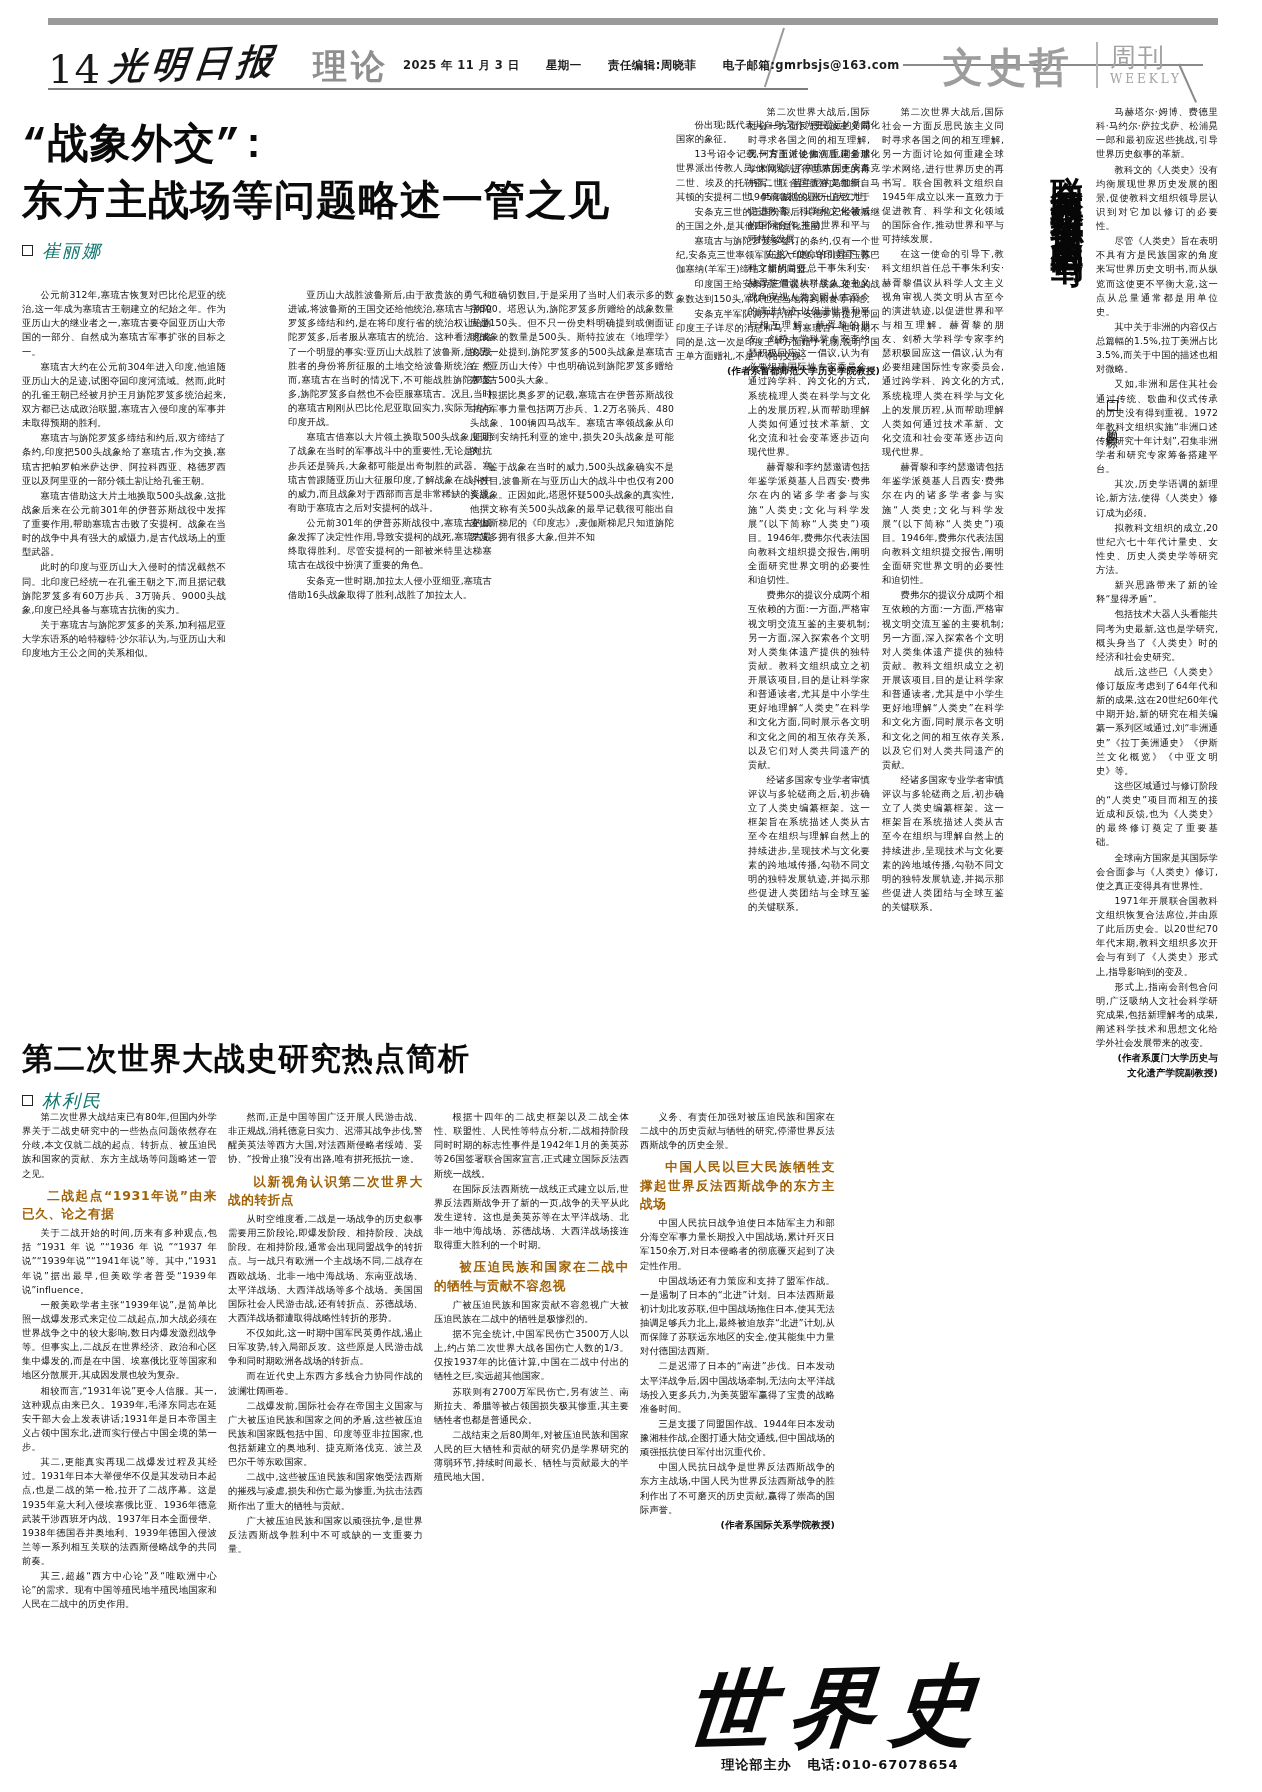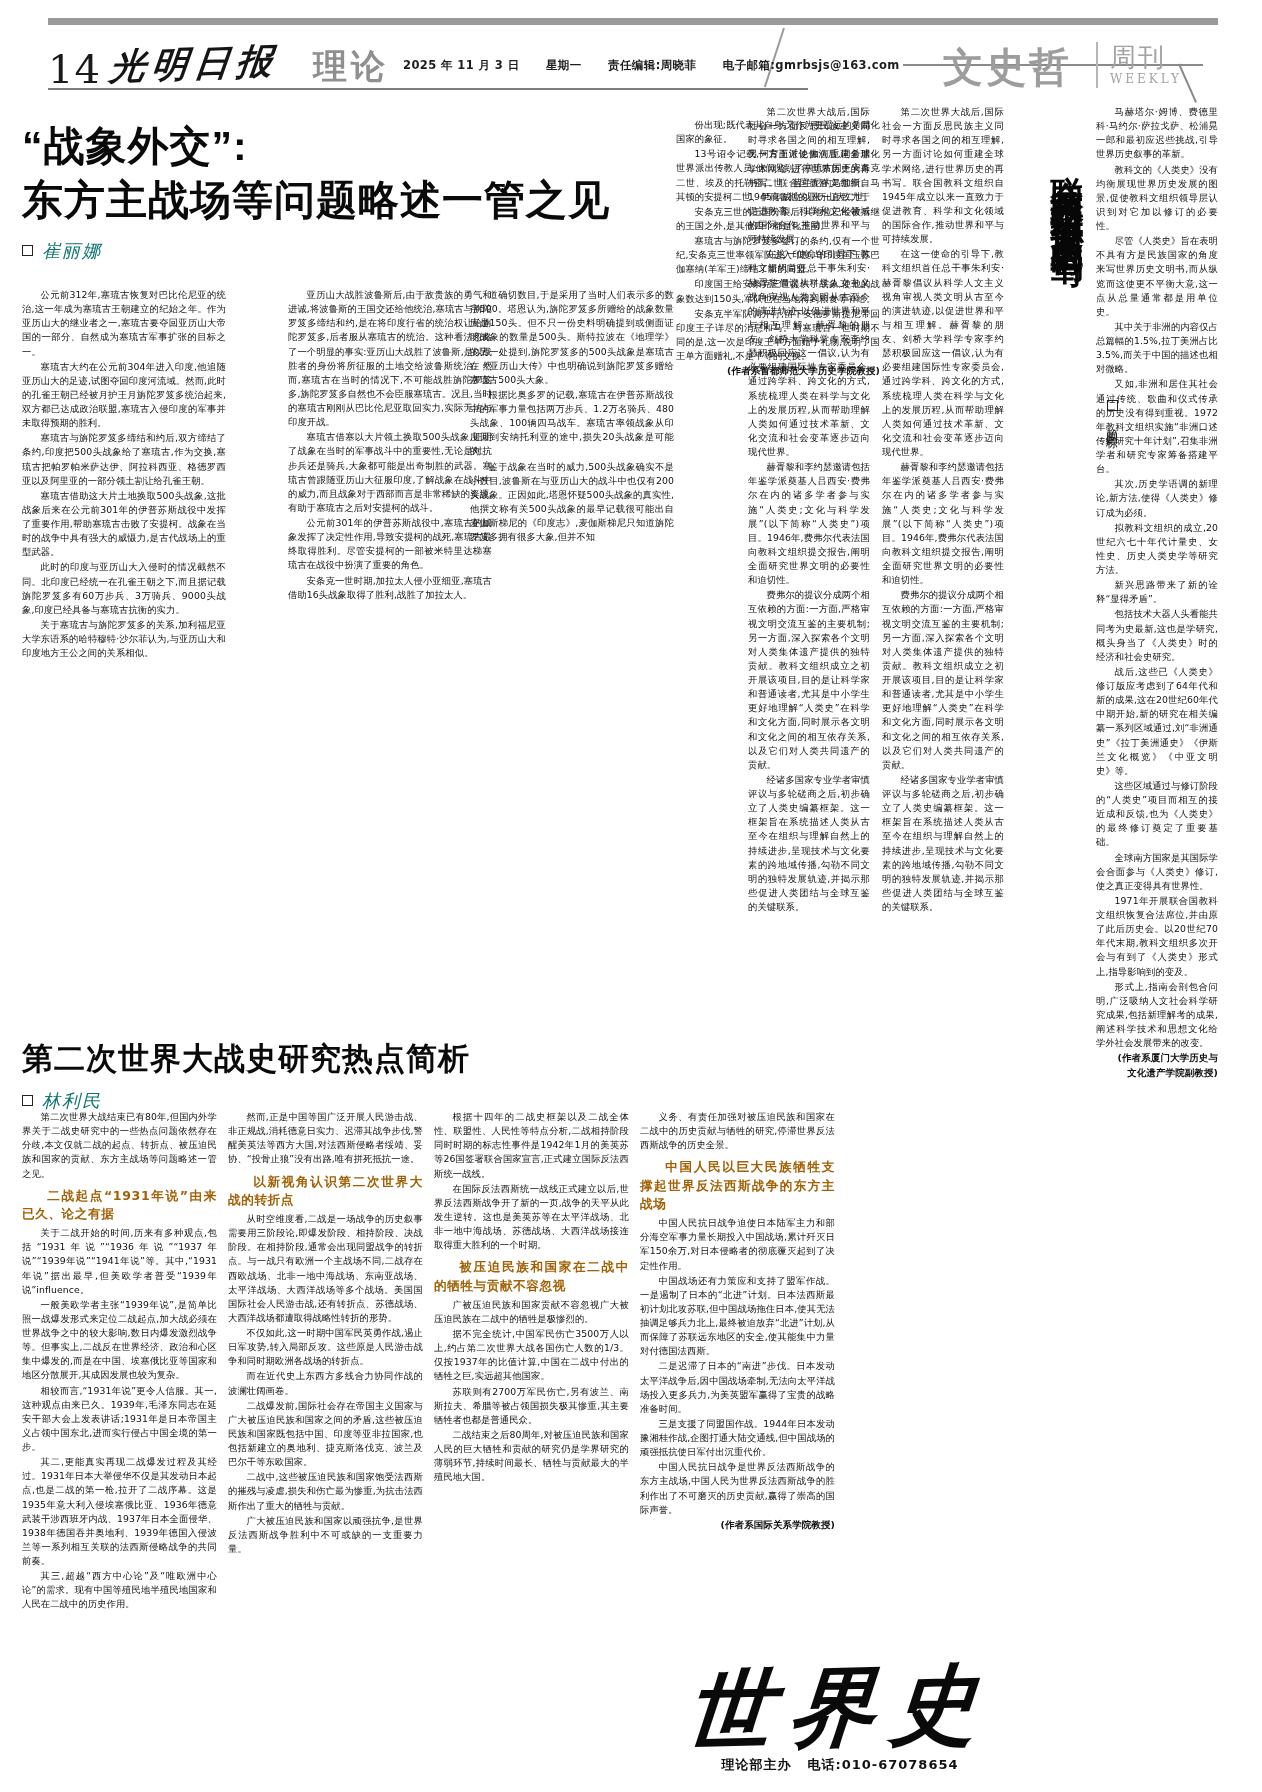--- a/index.html
+++ b/index.html
@@ -31,21 +31,21 @@
   .mast-meta span{margin-right:22px;}
 
   .wenshizhe{position:absolute;left:895px;top:22px;font-size:40px;font-weight:700;color:#9d9d9d;letter-spacing:3px;}
   .vline{position:absolute;left:1048px;top:24px;width:2px;height:46px;background:#b5b5b5;}
   .zhoukan{position:absolute;left:1062px;top:22px;font-size:26px;color:#a3a3a3;letter-spacing:2px;font-weight:400;}
   .weekly{position:absolute;left:1062px;top:54px;font-size:12px;color:#a3a3a3;letter-spacing:3px;font-family:"DejaVu Serif","Liberation Serif",serif;}
 
   
   .a1{position:absolute;left:22px;top:120px;width:690px;}
   .a1 .head-l1{font-size:41px;font-weight:700;letter-spacing:1px;line-height:1.28;color:#0a0a0a;
-      font-family:Liberation Sans, sans-serif;}
+      font-family:Liberation Mono, monospace;}
   .a1 .head-l2{font-size:41px;font-weight:700;letter-spacing:1px;line-height:1.28;color:#0a0a0a;
       font-family:"DejaVu Serif","Liberation Serif",serif;margin-top:2px;}
   .byline{margin-top:12px;font-size:18px;color:#0f766e;letter-spacing:2px;font-style:italic;}
   .byline .sq{display:inline-block;width:9px;height:9px;border:1.4px solid #222;margin-right:9px;vertical-align:1px;}
 
   
   .col{position:absolute;font-size:9.3px;line-height:1.52;text-align:justify;color:#101010;
       font-family:"DejaVu Sans","Liberation Sans",sans-serif;letter-spacing:.1px;}
   .col p{margin:0 0 0 0;text-indent:2em;}
   .col p + p{margin-top:1px;}

